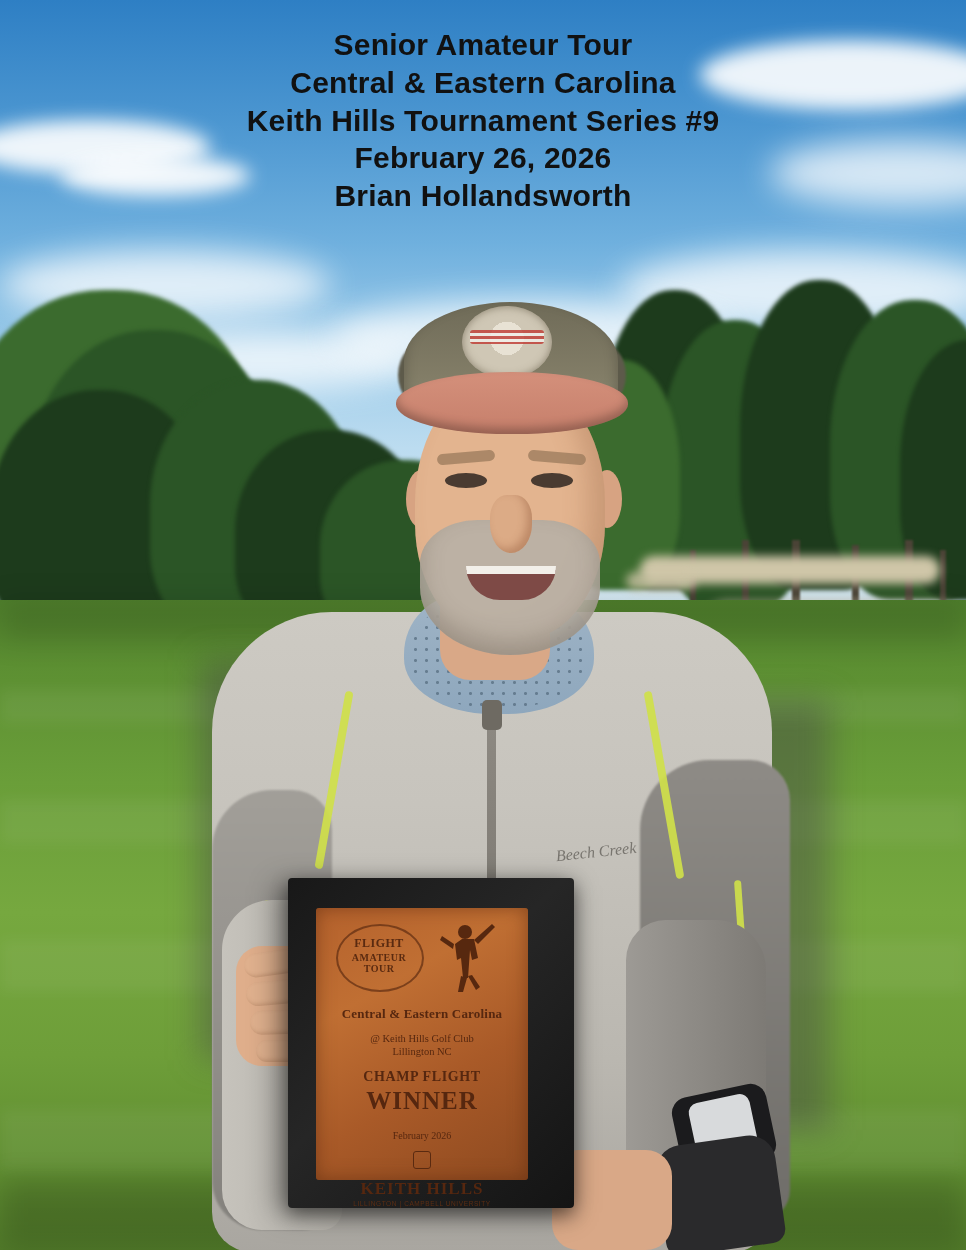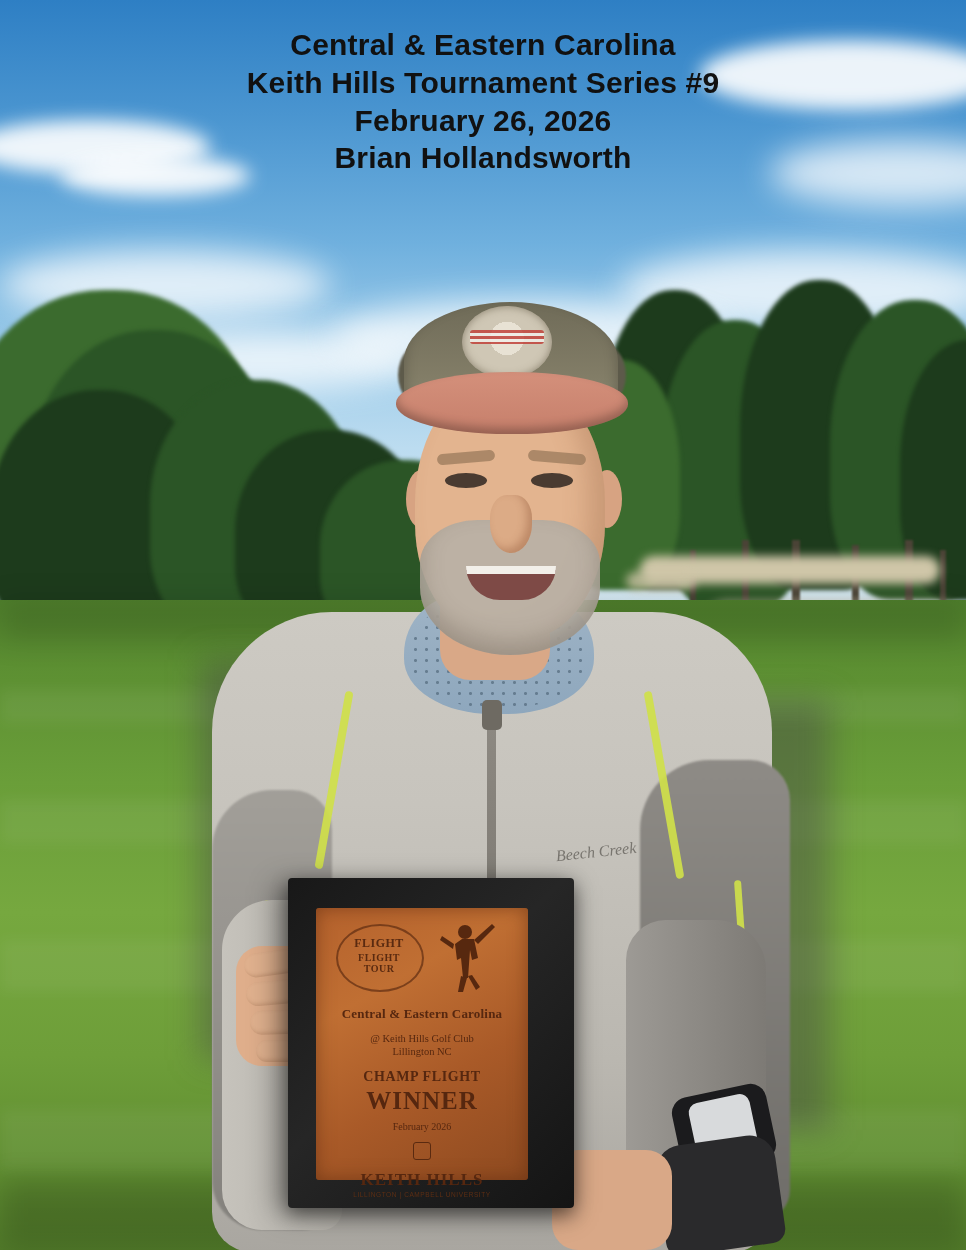--- a/index.html
+++ b/index.html
@@ -398,21 +398,21 @@
   }
   .pl-line {
     font-family: "Liberation Serif", serif;
     color: #56270f;
   }
   .pl-region { font-size: 13px; font-weight: bold; margin-top: 2px; letter-spacing: .2px; }
   .pl-club   { font-size: 10.5px; margin-top: 11px; }
   .pl-city   { font-size: 10.5px; margin-top: 2px; }
   .pl-flight { font-size: 14px; font-weight: bold; margin-top: 12px; letter-spacing: .6px; font-family: Liberation Serif, serif; }
   .pl-winner { font-size: 25px; font-weight: bold; margin-top: 2px; letter-spacing: 1px; }
-  .pl-date   { font-size: 10px; margin-top: 6px; }
+  .pl-date   { font-size: 10px; margin-top: 15px; }
   .pl-kh {
     margin-top: 10px;
     font-family: "Liberation Serif", serif;
     font-weight: bold;
     font-size: 17px;
     letter-spacing: 1px;
     color: #56270f;
   }
   .pl-kh-sub {
     font-size: 6.5px;
@@ -551,21 +551,21 @@
     <div class="glove"></div>
     <div class="hand" style="left:552px; top:1150px; width:120px; height:100px; background:#d9a887;"></div>
 
     <div class="plaque-shadow"></div>
     <div class="plaque"></div>
     <div class="plaque-inner">
 
       <div class="pl-logo-wrap">
         <div class="pl-circle"></div>
         <div class="pl-sat-1">FLIGHT</div>
-        <div class="pl-sat-2">FLIGHT TOUR</div>
+        <div class="pl-sat-2">AMATEUR TOUR</div>
         <svg class="pl-golfer" viewBox="0 0 66 74">
           <g fill="#57280f">
             <circle cx="31" cy="12" r="7"></circle>
             <path d="M28 19 L40 19 L44 38 L38 40 L36 30 L34 58 L29 58 L27 38 L23 40 L21 24 Z"></path>
             <path d="M27 56 L24 72 L29 72 L33 58 Z"></path>
             <path d="M34 56 L42 70 L46 67 L38 55 Z"></path>
             <path d="M40 20 L58 4 L61 7 L44 24 Z"></path>
             <path d="M20 24 L8 16 L6 20 L19 29 Z"></path>
           </g>
         </svg>
@@ -581,19 +581,20 @@
       <div style="margin-top:10px;">
         <div class="pl-kh-badge"></div>
         <div class="pl-kh">KEITH HILLS</div>
         <div class="pl-kh-sub">LILLINGTON | CAMPBELL UNIVERSITY</div>
       </div>
     </div>
 
   </div>
 
   <div class="title-block">
+    <div>Senior Amateur Tour</div>
     <div>Central &amp; Eastern Carolina</div>
     <div>Keith Hills Tournament Series #9</div>
     <div>February 26, 2026</div>
     <div>Brian Hollandsworth</div>
   </div>
 
 </div>
 
 </body></html>

